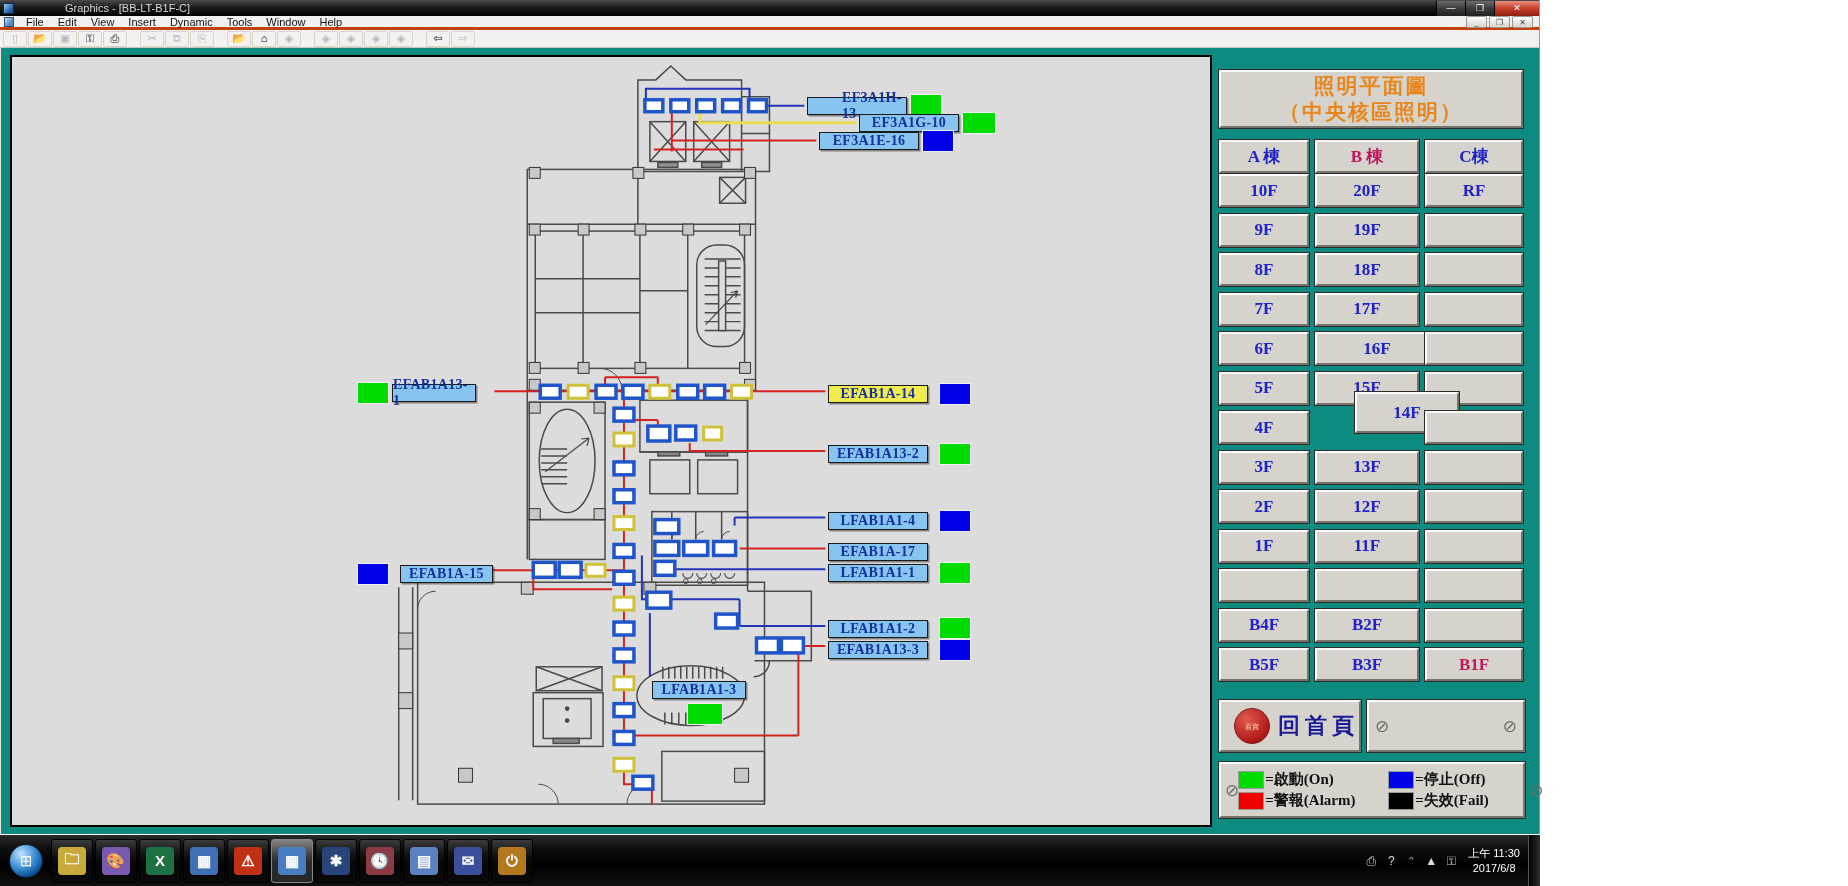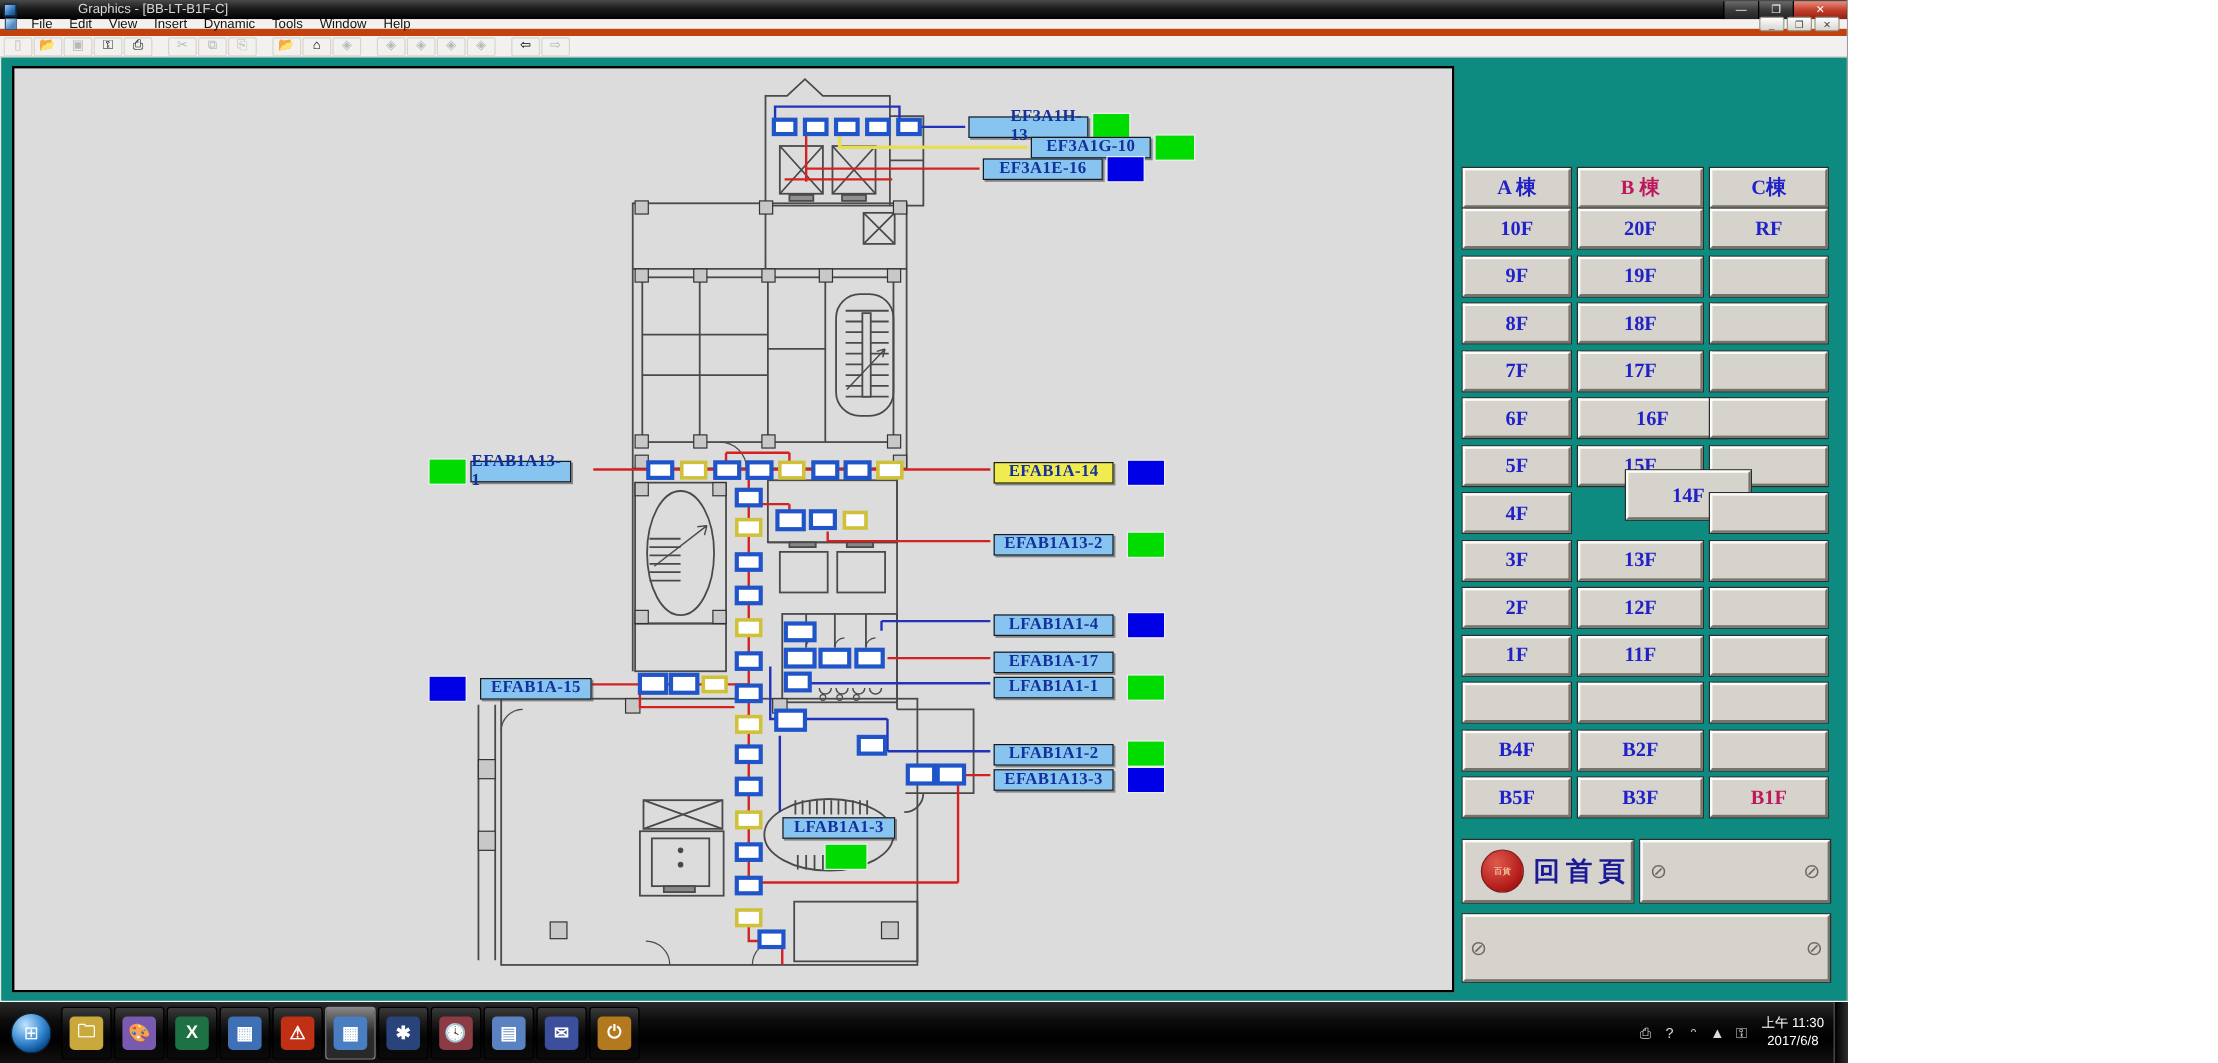--- a/index.html
+++ b/index.html
@@ -6,21 +6,21 @@
 html,body { width:1848px; height:886px; background:#ffffff; font-family:"Liberation Sans", sans-serif; overflow:hidden; }
 #stage { position:relative; width:1848px; height:886px; background:#fff; }
 
 
 #app-window { position:absolute; left:0; top:0; width:1540px; height:834px; background:#ece9e2; border-right:1px solid #9a9a9a; }
 #titlebar { position:absolute; left:0; top:0; width:100%; height:16px; background:linear-gradient(#4a4a4a,#1c1c1c 45%,#000); display:flex; align-items:center; color:#d8d8d8; font-size:11px;gap:47px; }
 #title-icon { width:11px; height:11px; margin:0 4px 0 3px; background:linear-gradient(135deg,#9ecbf0 0%,#2f6fb4 60%,#17406e); border:1px solid #0b2c50; }
 #win-buttons { margin-left:auto; display:flex; height:15px; }
 .winbtn { width:29px; height:15px; display:flex; align-items:center; justify-content:center; color:#fff; font-size:9px; border-left:1px solid #000; background:linear-gradient(#6b6b6b,#3a3a3a 50%,#222); }
 .winbtn.close { background:linear-gradient(#e88d7f,#c43e2b 50%,#8f1f10); width:45px; }
-#menubar { position:absolute; left:0; top:16px; width:100%; height:14px; background:#f2f1ef; border-bottom:6px solid #c2410c; display:flex; align-items:center; font-size:11px; color:#111; }
+#menubar { position:absolute; left:0; top:16px; width:100%; height:14px; background:#f2f1ef; border-bottom:3px solid #c2410c; display:flex; align-items:center; font-size:11px; color:#111; }
 #mdi-icon { width:10px; height:10px; margin:0 5px 0 4px; background:linear-gradient(135deg,#cfe2f5,#4c86c0 70%); border:1px solid #27567f; }
 .menu-item { padding:0 7px; height:14px; line-height:14px; cursor:default; }
 #mdi-buttons { margin-left:auto; margin-right:6px; display:flex; gap:2px; }
 .mdibtn { width:21px; height:12px; font-size:8px; line-height:11px; text-align:center; color:#444; background:linear-gradient(#fdfdfd,#d9d6cf); border:1px solid #9a978f; border-radius:2px; }
 #toolbar { position:absolute; left:0; top:30px; width:100%; height:18px; background:#f2f1ef; border-bottom:1px solid #c9c6be; display:flex; align-items:center; padding-left:3px; }
 .tbtn { width:24px; height:16px; margin-right:1px; display:flex; align-items:center; justify-content:center; font-size:11px; background:#f2f1ef; border:1px solid #d8d5cd; border-radius:2px; }
 .tbtn.gap { margin-left:12px; }
 .tbtn .g { line-height:1; }
 .tbtn.dis .g { color:#aaa7a0; filter:grayscale(1); opacity:.75; }
 
@@ -333,20 +333,24 @@
             <div class="tag" style="left: 816px; top: 563px; width: 100px;">LFAB1A1-2</div>
             <div class="status" style="left: 928px; top: 561px; background: rgb(0, 220, 0);"></div>
             <div class="tag" style="left: 816px; top: 584px; width: 100px;">EFAB1A13-3</div>
             <div class="status" style="left: 928px; top: 583px; background: rgb(0, 0, 230);"></div>
             <div class="tag" style="left: 640px; top: 624px; width: 94px;">LFAB1A1-3</div>
             <div class="status" style="left: 676px; top: 647px; background: rgb(0, 220, 0); width: 34px;"></div>
           </div>
       </div>
 
       <div id="panel">
+        <div class="pcell" id="panel-title">
+          <div>照明平面圖</div>
+          <div>（中央核區照明）</div>
+        </div>
         <div id="floor-grid">
             <div class="pcell fbtn " style="left: 0px; top: 92px; width: 90px; height: 33px;">A 棟</div>
             <div class="pcell fbtn orange" style="left: 96px; top: 92px; width: 104px; height: 33px;">B 棟</div>
             <div class="pcell fbtn " style="left: 206px; top: 92px; width: 98px; height: 33px;">C棟</div>
             <div class="pcell fbtn " style="left: 0px; top: 126px; width: 90px; height: 33px;">10F</div>
             <div class="pcell fbtn " style="left: 96px; top: 126px; width: 104px; height: 33px;">20F</div>
             <div class="pcell fbtn " style="left: 206px; top: 126px; width: 98px; height: 33px;">RF</div>
             <div class="pcell fbtn " style="left: 0px; top: 165.5px; width: 90px; height: 33px;">9F</div>
             <div class="pcell fbtn " style="left: 96px; top: 165.5px; width: 104px; height: 33px;">19F</div>
             <div class="pcell fbtn " style="left: 206px; top: 165.5px; width: 98px; height: 33px;"></div>
@@ -389,20 +393,38 @@
           <div id="home-logo">百貨</div>
           <span id="home-label">回首頁</span>
         </div>
         <div class="pcell" style="left:148px; top:652px; width:158px; height:52px; justify-content:space-between; padding:0 6px;">
           <span class="noicon">⊘</span>
           <span class="noicon">⊘</span>
         </div>
 
         <div class="pcell" id="legend-cell" style="left:0; top:714px; width:306px; height:56px; justify-content:space-between; padding:0 4px;">
           <span class="noicon">⊘</span>
+          <div id="legend-grid">
+              <div class="leg-item">
+                <span class="leg-swatch" style="background: rgb(0, 220, 0);"></span>
+                <span>=啟動(On)</span>
+              </div>
+              <div class="leg-item">
+                <span class="leg-swatch" style="background: rgb(0, 0, 230);"></span>
+                <span>=停止(Off)</span>
+              </div>
+              <div class="leg-item">
+                <span class="leg-swatch" style="background: rgb(238, 0, 0);"></span>
+                <span>=警報(Alarm)</span>
+              </div>
+              <div class="leg-item">
+                <span class="leg-swatch" style="background: rgb(0, 0, 0);"></span>
+                <span>=失效(Fail)</span>
+              </div>
+            </div>
           <span class="noicon">⊘</span>
         </div>
       </div>
     </div>
   </div>
 
   <div id="taskbar">
     <div id="start-orb">
         <div id="orb">⊞</div>
       </div>

